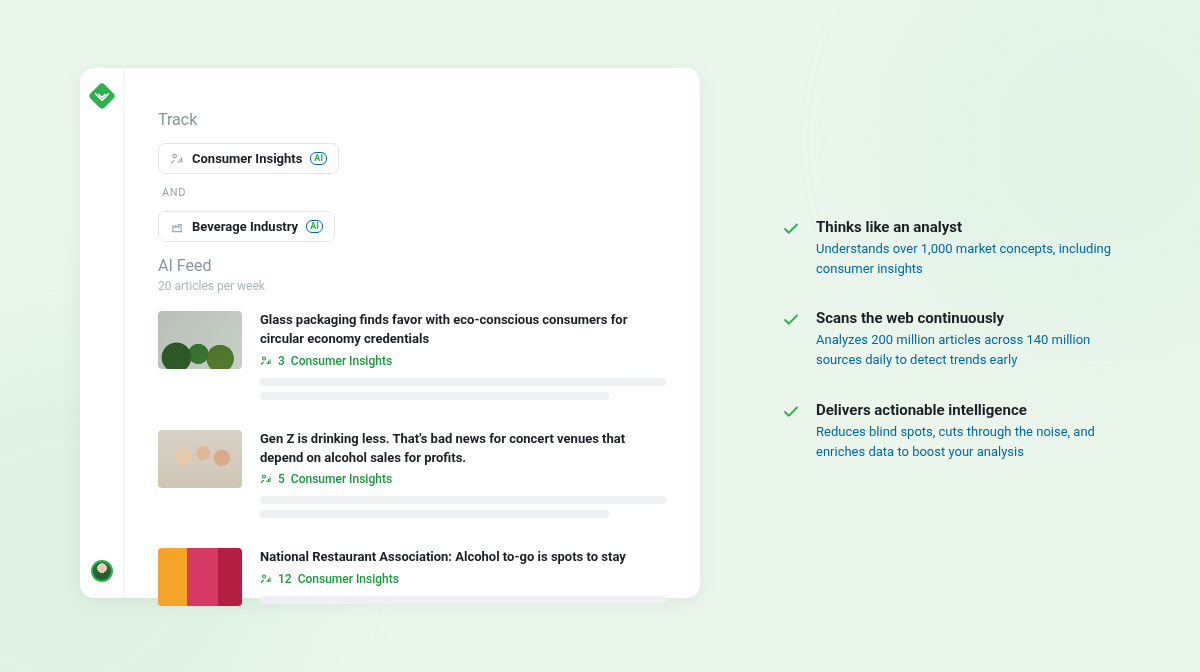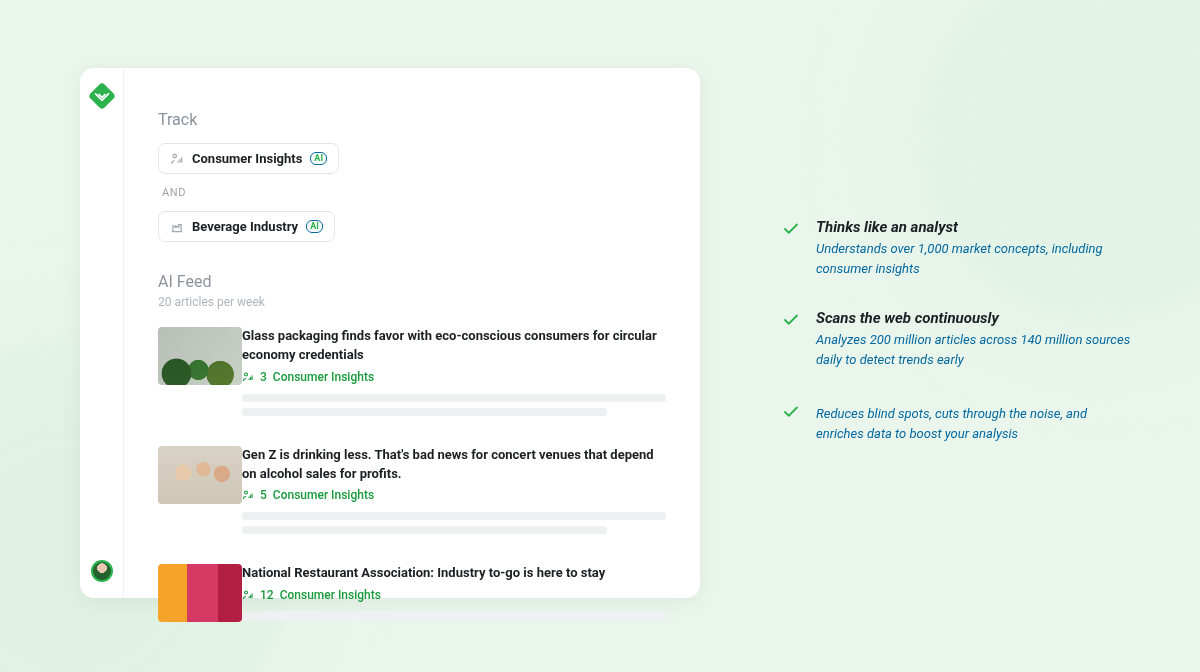--- a/index.html
+++ b/index.html
@@ -89,24 +89,24 @@
     border-radius: 6px;
     font-size: 9px; font-weight: 700;
     padding: 1px 3px;
     line-height: 1;
   }
   .and {
     font-size: 11px; letter-spacing: .6px;
     color: #9aa3ab;
     margin: 12px 0 12px 4px;
   }
-  .feed-title { font-size: 16px; color: #8b949e; margin-top: 30px; }
+  .feed-title { font-size: 16px; color: #8b949e; margin-top: 14px; }
   .feed-sub { font-size: 12px; color: #aeb5bc; margin-top: 4px; margin-bottom: 18px; }
 
-  .article { display: flex; margin-bottom: 24px; }
+  .article { display: flex; gap: 18px; margin-bottom: 24px; }
   .thumb {
     width: 84px; height: 58px; border-radius: 4px; flex: 0 0 84px;
     background-size: cover; background-position: center;
   }
   .thumb.t1 { background:
       linear-gradient(160deg, rgba(0,0,0,.15), rgba(0,0,0,0)),
       radial-gradient(circle at 22% 80%, #2f5e2a 0 18%, transparent 19%),
       radial-gradient(circle at 48% 74%, #3a7a33 0 16%, transparent 17%),
       radial-gradient(circle at 74% 82%, #557a2f 0 17%, transparent 18%),
       linear-gradient(#d8e0d7, #c6d0c4);
@@ -128,21 +128,20 @@
   .skl { margin-top: 10px; }
   .skl .line { height: 8px; background: #eef0f2; border-radius: 3px; margin-bottom: 6px; }
   .skl .line.long { width: 100%; }
   .skl .line.short { width: 86%; }
 
   
   .benefits {
     position: absolute;
     left: 782px; top: 218px;
     width: 350px;
-    font-style: italic;
   }
   .benefit { display: flex; gap: 16px; margin-bottom: 30px; }
   .check { flex: 0 0 18px; color: #2bb24c; margin-top: 2px; }
   .b-title { font-size: 15px; font-weight: 700; color: #1c1f23; }
   .b-desc { font-size: 13px; color: #0369a1; line-height: 1.55; margin-top: 3px; }
 
   svg { display: block; }
 </style>
 </head>
 <body>
@@ -233,21 +232,21 @@
           <div class="line long"></div>
             <div class="line short"></div>
         </div>
       </div>
     </div>
 
     
     <div class="article">
       <div class="thumb t3"></div>
       <div class="article-body">
-        <div class="headline">National Restaurant Association: Industry to-go is here to stay</div>
+        <div class="headline">National Restaurant Association: Alcohol to-go is spots to stay</div>
         <div class="tag-row">
           <span class="icon">
             <svg width="12" height="12" viewBox="0 0 24 24" fill="none" stroke="currentColor" stroke-width="2.2">
               <circle cx="8" cy="7" r="3"></circle>
                 <path d="M3 20c0-3 2.5-5 5-5"></path>
                 <path d="M14 18v-3M17 18v-6M20 18v-9"></path>
             </svg>
           </span>
           <span>12</span>
           <span>Consumer Insights</span>
@@ -287,17 +286,18 @@
     </div>
   </div>
 
   <div class="benefit">
     <span class="check">
       <svg width="18" height="18" viewBox="0 0 24 24" fill="none" stroke="currentColor" stroke-width="2.4" stroke-linecap="round" stroke-linejoin="round">
           <polyline points="4 12 9 17 20 6"></polyline>
         </svg>
     </span>
     <div>
+      <div class="b-title">Delivers actionable intelligence</div>
       <div class="b-desc">Reduces blind spots, cuts through the noise, and enriches data to boost your analysis</div>
     </div>
   </div>
 
 </div>
 
 </body></html>

